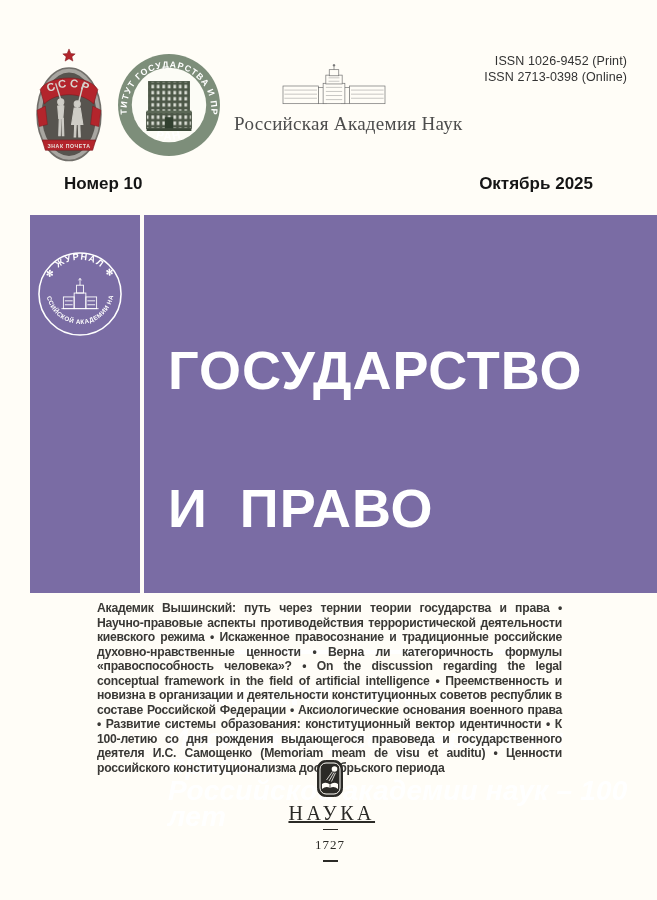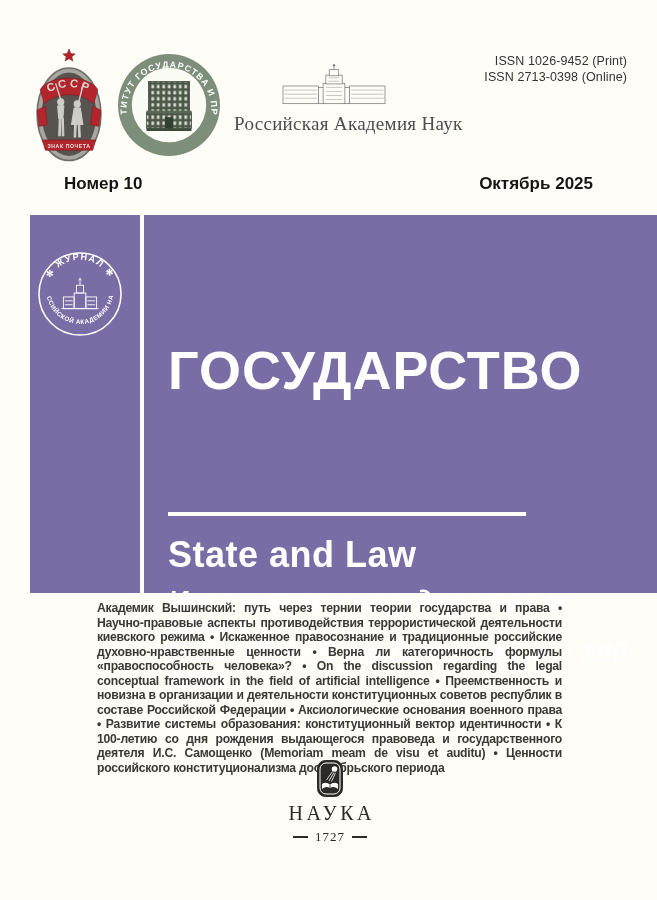--- a/index.html
+++ b/index.html
@@ -77,24 +77,25 @@
   
   .nauka{
     position:absolute;left:240px;top:760px;width:180px;
     text-align:center;color:#2b2a26;
   }
   .nauka-emblem{display:block;margin:0 auto;}
   .nauka-name{
     font-family:"Liberation Serif", serif;
     font-size:20px;letter-spacing:3.5px;margin-top:5px;
     text-indent:3.5px; 
+    text-decoration:underline;
   }
   .nauka-year{
     margin-top:4px;display:flex;align-items:center;justify-content:center;gap:7px;
-    font-family:"Liberation Serif", serif;font-size:13px;letter-spacing:1px;
+    font-family:"Liberation Serif", serif;font-size:13px;letter-spacing:1px;flex-direction:column;
   }
   .nauka-dash{width:15px;height:1.4px;background:#2b2a26;display:inline-block;}
 </style>
 </head>
 <body>
 
 <div class="cover">
 
   <svg class="badge-honour" viewBox="0 0 70 114" xmlns="http://www.w3.org/2000/svg">
     <polygon points="35,2.5 36.8,7 41,7.3 37.8,10.1 38.8,14.3 35,12 31.2,14.3 32.2,10.1 29,7.3 33.2,7" fill="#b3252c" stroke="#7c1a1f" stroke-width="0.5"></polygon>
@@ -204,20 +205,21 @@
         <path d="M44,35 V28 M42.5,30 L44,28 L45.5,30"></path>
         <path d="M28.5,51 H36.5 M28.5,55 H36.5 M51.5,51 H59.5 M51.5,55 H59.5"></path>
       </g>
     </svg>
 
     <div class="panel-rule-v"></div>
 
     <div class="mast">
       <div class="title-ru">
         <div>ГОСУДАРСТВО</div>
+        <div>И  ПРАВО</div>
       </div>
       <div class="title-divider"></div>
       <div class="title-en">State and Law</div>
       <div class="subtitle">Институту государства и права
 Российской академии наук – 100 лет</div>
     </div>
   </div>
 
   <div class="contents">Академик Вышинский: путь через тернии теории государства и права • Научно-правовые аспекты противодействия террористической деятельности киевского режима • Искаженное правосознание и традиционные российские духовно-нравственные ценности • Верна ли категоричность формулы «правоспособность человека»? • On the discussion regarding the legal conceptual framework in the field of artificial intelligence • Преемственность и новизна в организации и деятельности конституционных советов республик в составе Российской Федерации • Аксиологические основания военного права • Развитие системы образования: конституционный вектор идентичности • К 100-летию со дня рождения выдающегося правоведа и государственного деятеля И.С. Самощенко (Memoriam meam de visu et auditu) • Ценности российского конституционализма дооктябрьского периода</div>
 

